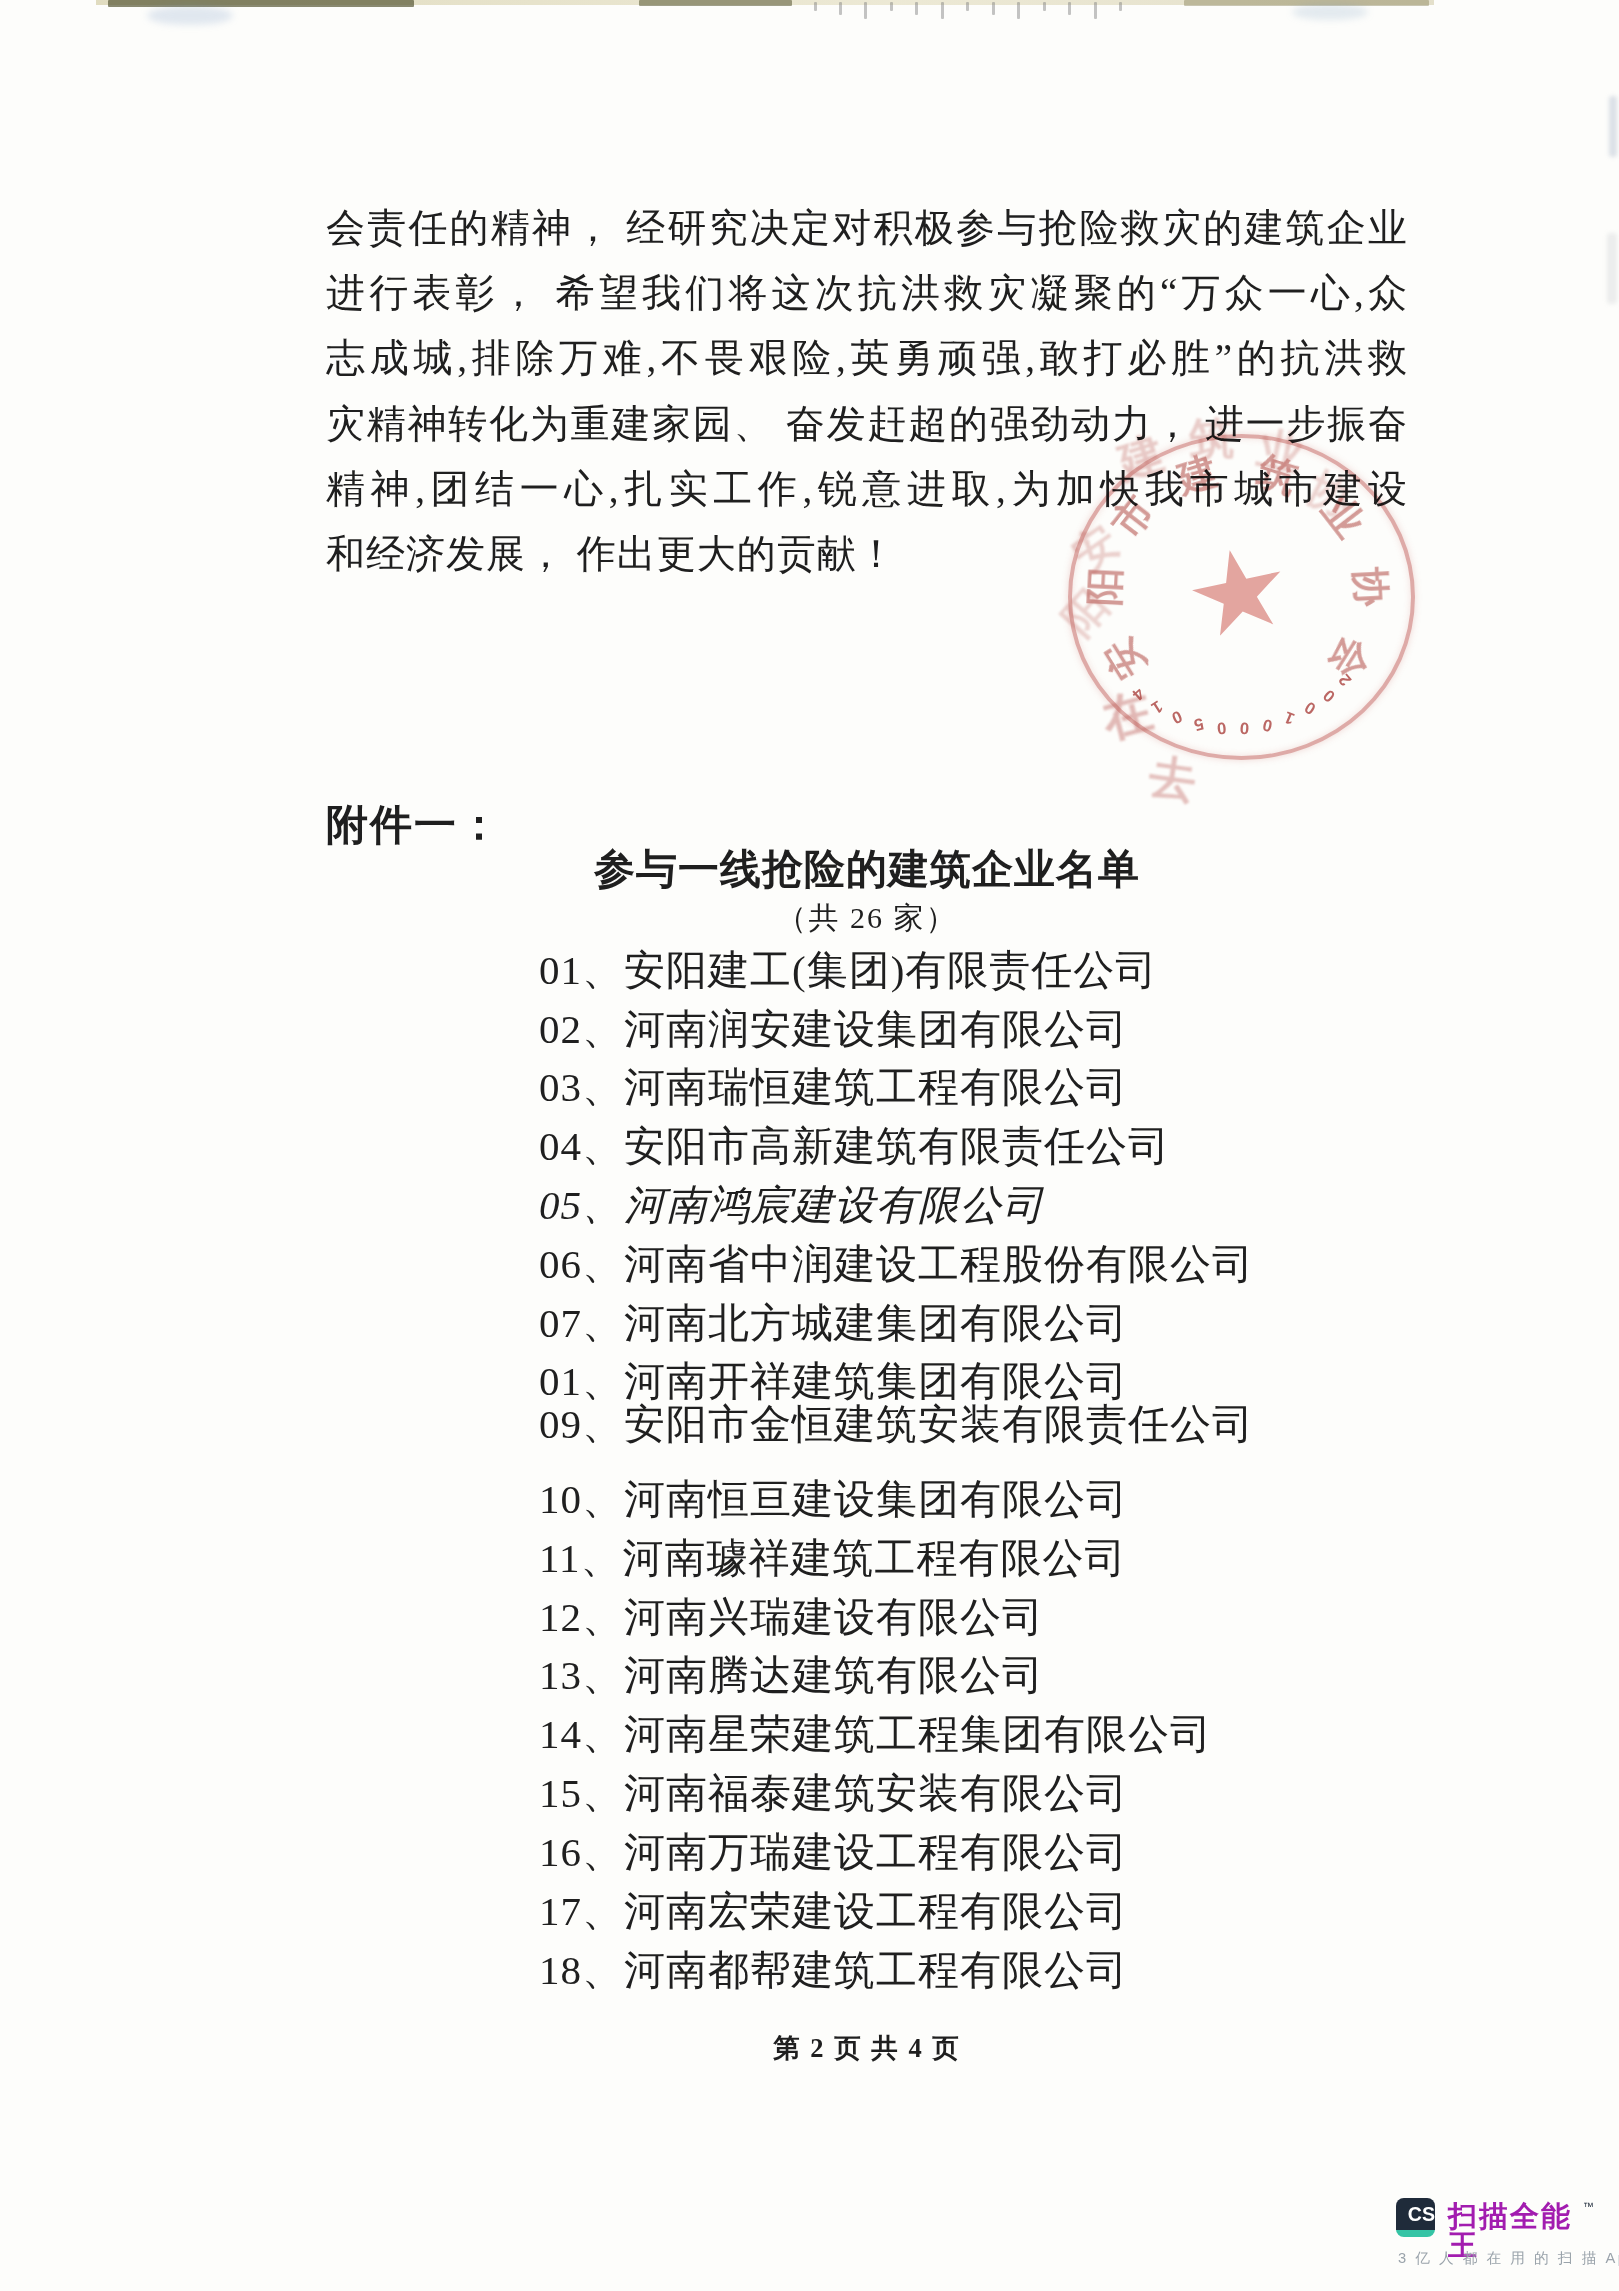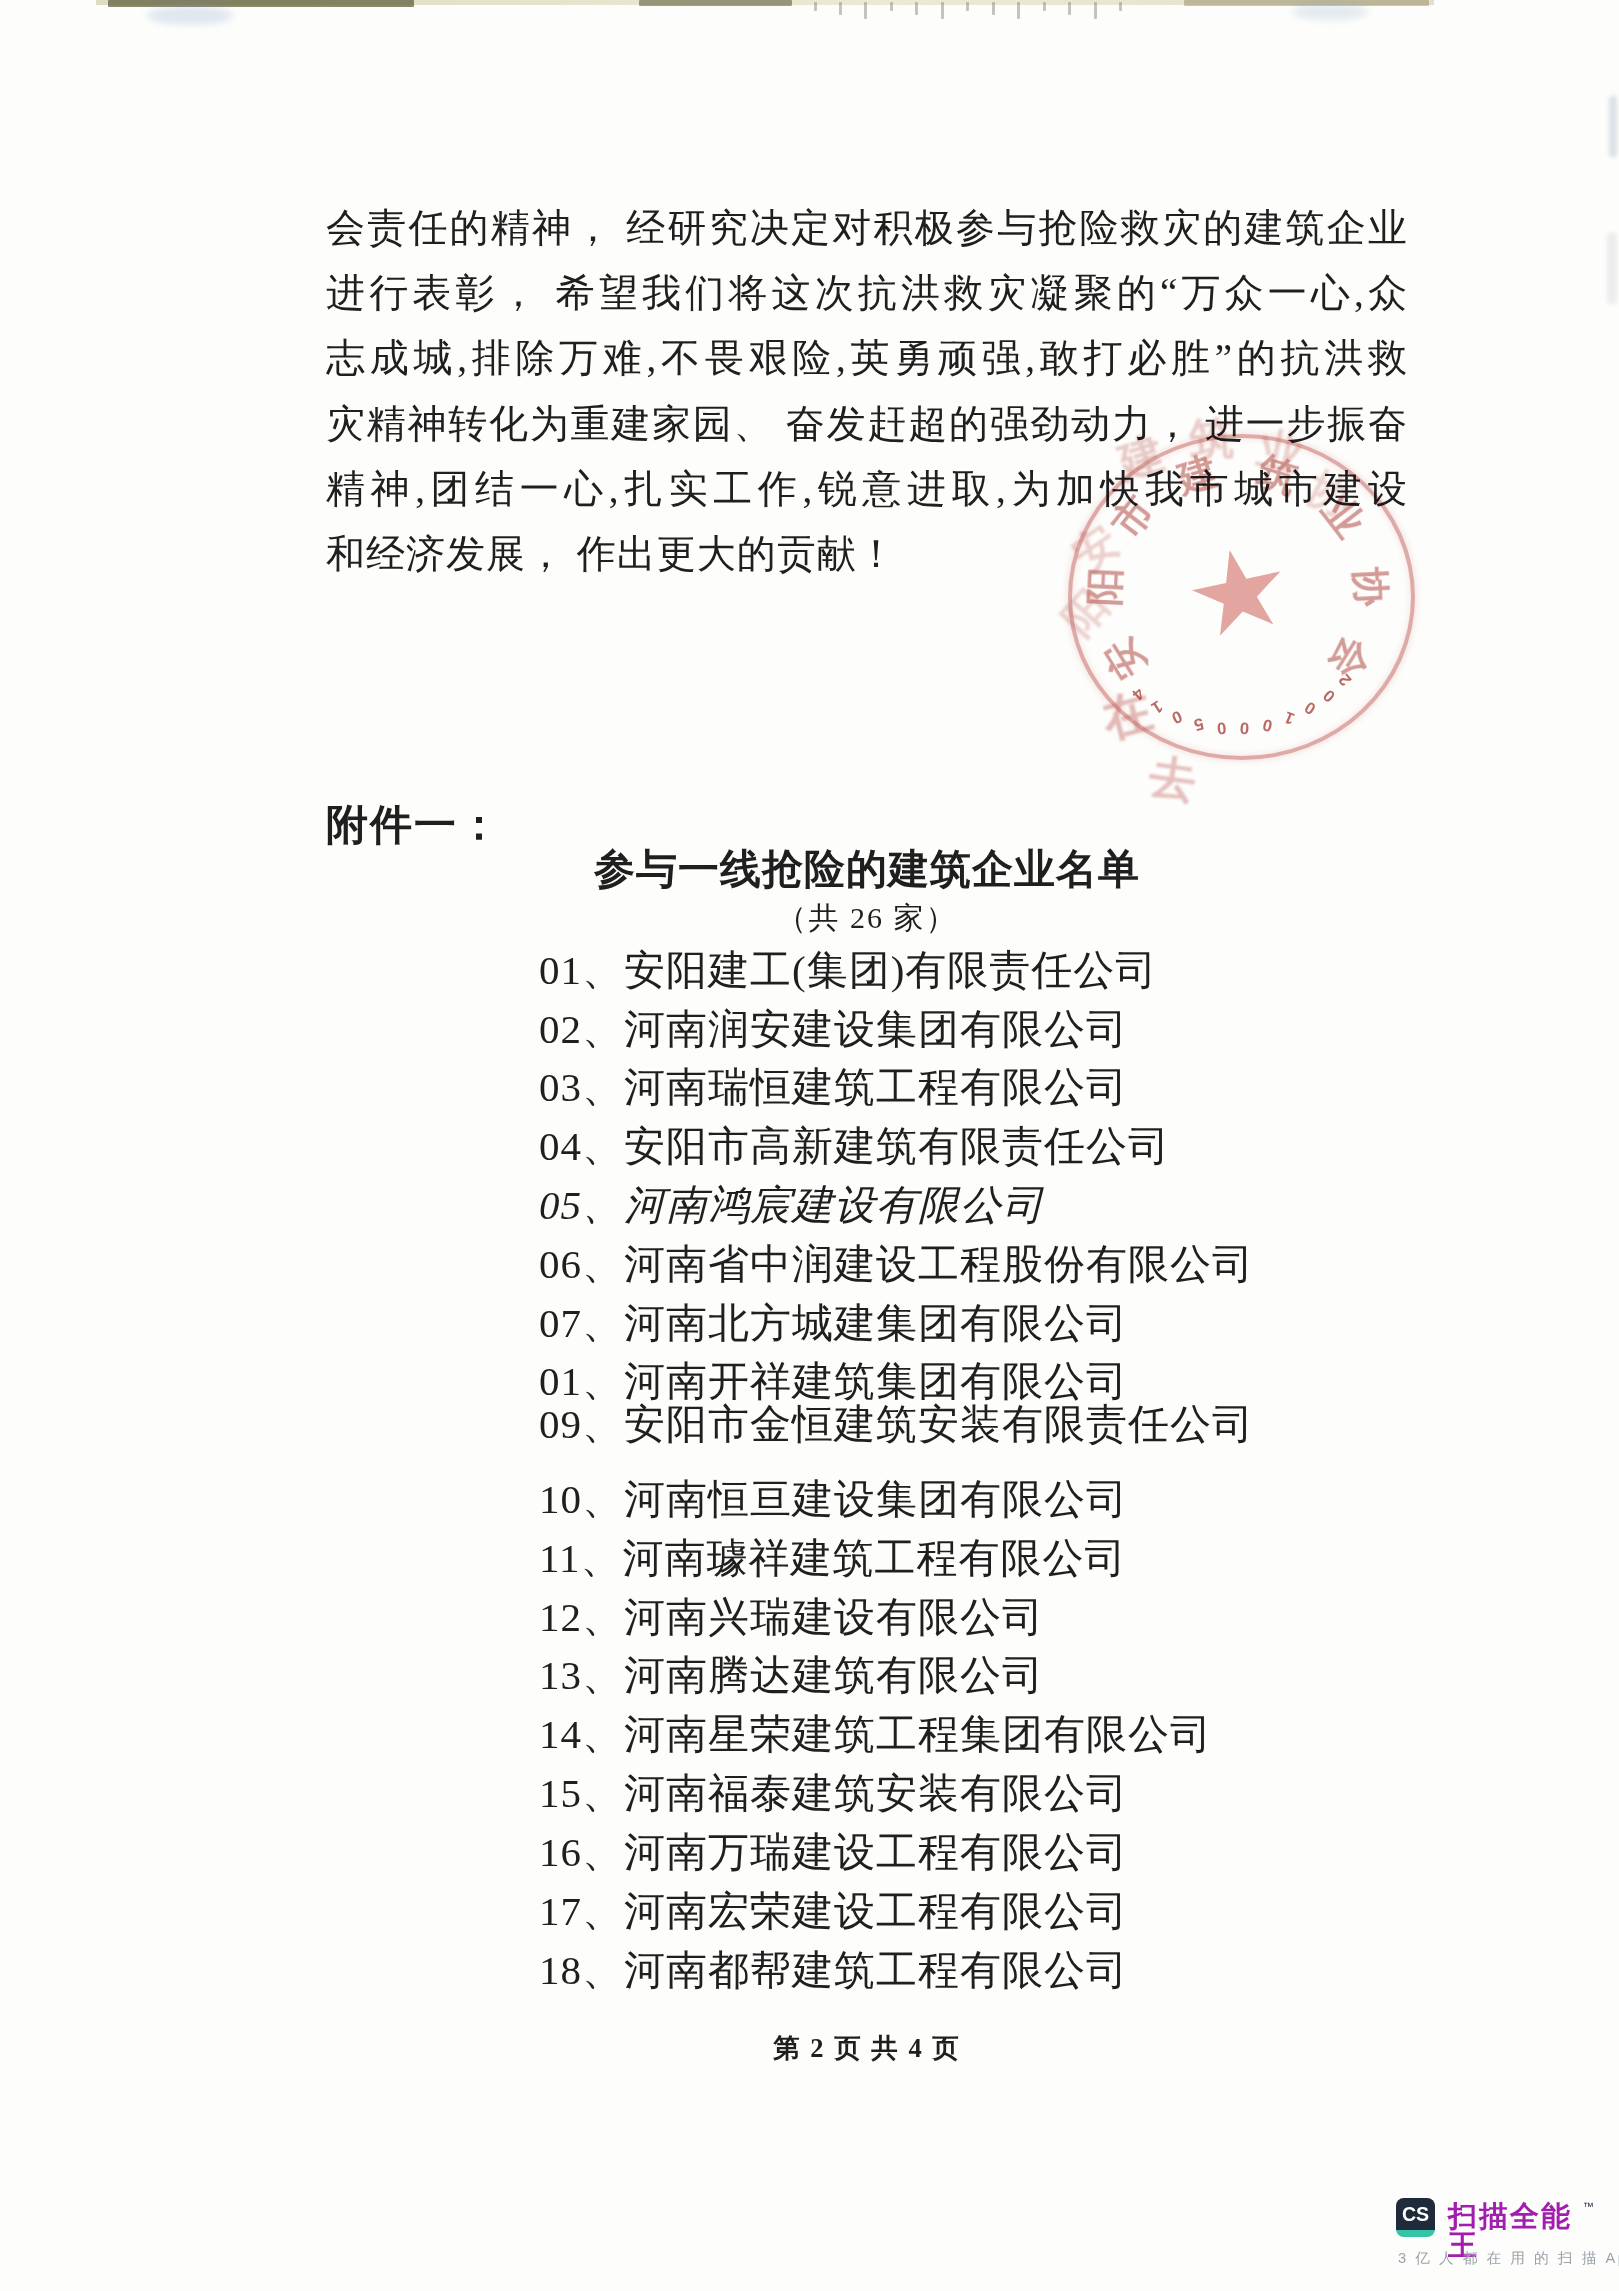--- a/index.html
+++ b/index.html
@@ -68,21 +68,21 @@
   .company{position:absolute;left:539px;font-size:41px;line-height:1;white-space:nowrap;letter-spacing:1px;}
 
   
   .footer{position:absolute;left:326px;top:2035px;width:1082px;text-align:center;
     font-size:26.5px;font-weight:600;line-height:1;letter-spacing:2px;}
 
   
   .wm{position:absolute;left:1396px;top:2198px;width:206px;height:74px;
     font-family:"Liberation Sans","DejaVu Sans",sans-serif;}
   .wm-icon{position:absolute;left:0;top:0;width:39px;height:39px;border-radius:7.8px;
-    overflow:hidden;display:flex;align-items:center;justify-content:center;}
+    overflow:hidden;display:flex;align-items:center;justify-content:flex-end;}
   .wm-icon-top{position:absolute;left:0;top:0;width:39px;height:32px;}
   .wm-icon-bottom{position:absolute;left:0;bottom:0;width:39px;height:6.9px;}
   .wm-cs{position:relative;z-index:2;color:#ffffff;font-weight:700;font-size:19.6px;
     letter-spacing:0;margin-top:-5.9px;line-height:39px;}
   .wm-brand{position:absolute;left:52px;top:3.9px;font-size:29px;font-weight:700;letter-spacing:2px;line-height:1;}
   .wm-tm{position:absolute;left:187px;top:2px;font-size:10.8px;font-weight:400;}
   .wm-tagline{position:absolute;left:2px;top:51px;font-size:14.7px;letter-spacing:2.5px;white-space:nowrap;}
 </style>
 </head>
 <body>

